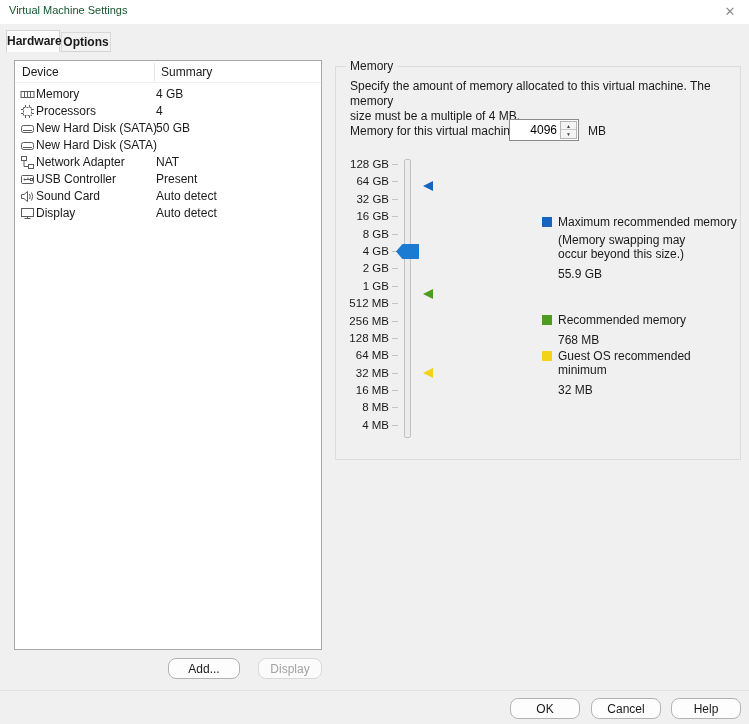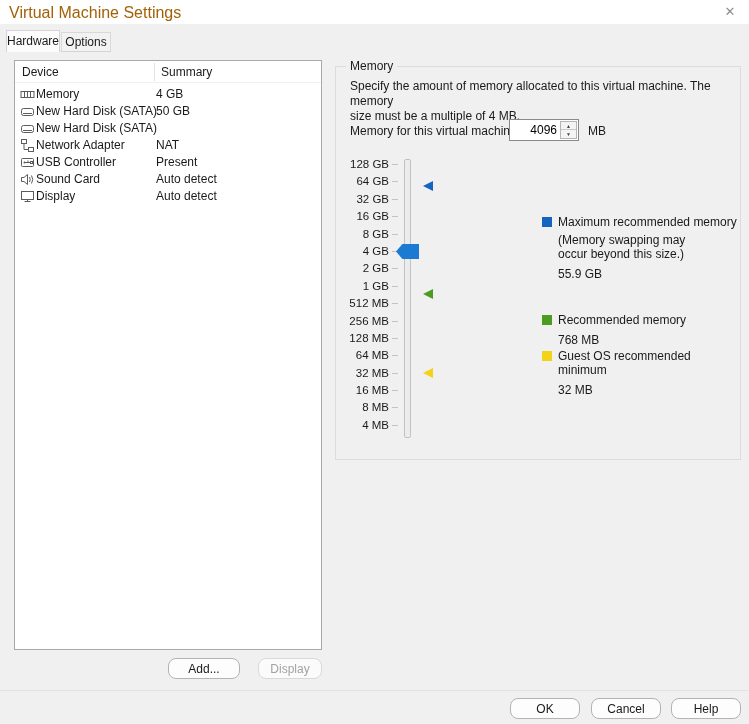--- a/index.html
+++ b/index.html
@@ -5,26 +5,26 @@
   * { margin:0; padding:0; box-sizing:border-box; }
   html,body { width:749px; height:724px; }
   body {
     font-family:"Liberation Sans","DejaVu Sans",sans-serif;
     font-size:12px; color:#1a1a1a; background:#f0f0f0; overflow:hidden;
   }
   #window { position:relative; width:749px; height:724px; background:#f0f0f0; }
 
   
   .titlebar { position:absolute; left:0; top:0; width:749px; height:24px; background:#ffffff; }
-  .titlebar .title { position:absolute; left:9px; top:4px; color:#a16207; font-size:16px; }
+  .titlebar .title { position:absolute; left:9px; top:4px; color:#14532d; font-size:11px; }
   .close-btn { position:absolute; right:4px; top:0; width:30px; height:24px; text-align:center;
     line-height:24px; color:#8f8f8f; font-size:13px; cursor:pointer; }
 
   
-  .tab { position:absolute; text-align:center; font-size:12px; cursor:pointer; }
+  .tab { position:absolute; text-align:center; font-size:12px; cursor:pointer;font-weight:bold; }
   .tab.active { left:6px; top:30px; width:54px; height:22px; line-height:21px;
     background:#fcfcfc; border:1px solid #d4d4d4; border-bottom:none; z-index:2; }
   .tab.inactive { left:61px; top:32px; width:50px; height:20px; line-height:19px;
     background:#f2f2f2; border:1px solid #d9d9d9; border-bottom:1px solid #d4d4d4; }
 
   
   .device-list { position:absolute; left:14px; top:60px; width:308px; height:590px;
     background:#ffffff; border:1px solid #a9a9a9; }
   .dl-header { position:relative; height:22px; border-bottom:1px solid #f0f0f0; }
   .dl-header .col-device { position:absolute; left:7px; top:4px; color:#1a1a1a; }
@@ -117,20 +117,37 @@
               <line x1="7.5" y1="4.5" x2="7.5" y2="10.5" fill="none" stroke="#5c5c5c" stroke-width="1"></line>
               <line x1="10.5" y1="4.5" x2="10.5" y2="10.5" fill="none" stroke="#5c5c5c" stroke-width="1"></line>
             </svg>
           </span>
         <span class="dev-name">Memory</span>
         <span class="dev-summary">4 GB</span>
       </div>
       <div class="device-row">
         <span class="dev-icon">
             <svg width="15" height="15" viewBox="0 0 15 15">
+              <rect x="3.5" y="3.5" width="8" height="8" fill="none" stroke="#5c5c5c" stroke-width="1" stroke-dasharray="2 1"></rect>
+              <line x1="5.5" y1="1" x2="5.5" y2="3" fill="none" stroke="#5c5c5c" stroke-width="1"></line>
+              <line x1="9.5" y1="1" x2="9.5" y2="3" fill="none" stroke="#5c5c5c" stroke-width="1"></line>
+              <line x1="5.5" y1="12" x2="5.5" y2="14" fill="none" stroke="#5c5c5c" stroke-width="1"></line>
+              <line x1="9.5" y1="12" x2="9.5" y2="14" fill="none" stroke="#5c5c5c" stroke-width="1"></line>
+              <line x1="1" y1="5.5" x2="3" y2="5.5" fill="none" stroke="#5c5c5c" stroke-width="1"></line>
+              <line x1="1" y1="9.5" x2="3" y2="9.5" fill="none" stroke="#5c5c5c" stroke-width="1"></line>
+              <line x1="12" y1="5.5" x2="14" y2="5.5" fill="none" stroke="#5c5c5c" stroke-width="1"></line>
+              <line x1="12" y1="9.5" x2="14" y2="9.5" fill="none" stroke="#5c5c5c" stroke-width="1"></line>
+            </svg>
+          </span>
+        <span class="dev-name">Processors</span>
+        <span class="dev-summary">4</span>
+      </div>
+      <div class="device-row">
+        <span class="dev-icon">
+            <svg width="15" height="15" viewBox="0 0 15 15">
               <rect x="1.5" y="4.5" width="12" height="7" rx="2" fill="none" stroke="#5c5c5c" stroke-width="1"></rect>
               <line x1="3" y1="9.5" x2="12" y2="9.5" fill="none" stroke="#5c5c5c" stroke-width="1"></line>
             </svg>
           </span>
         <span class="dev-name">New Hard Disk (SATA)</span>
         <span class="dev-summary">50 GB</span>
       </div>
       <div class="device-row">
         <span class="dev-icon">
             <svg width="15" height="15" viewBox="0 0 15 15">

